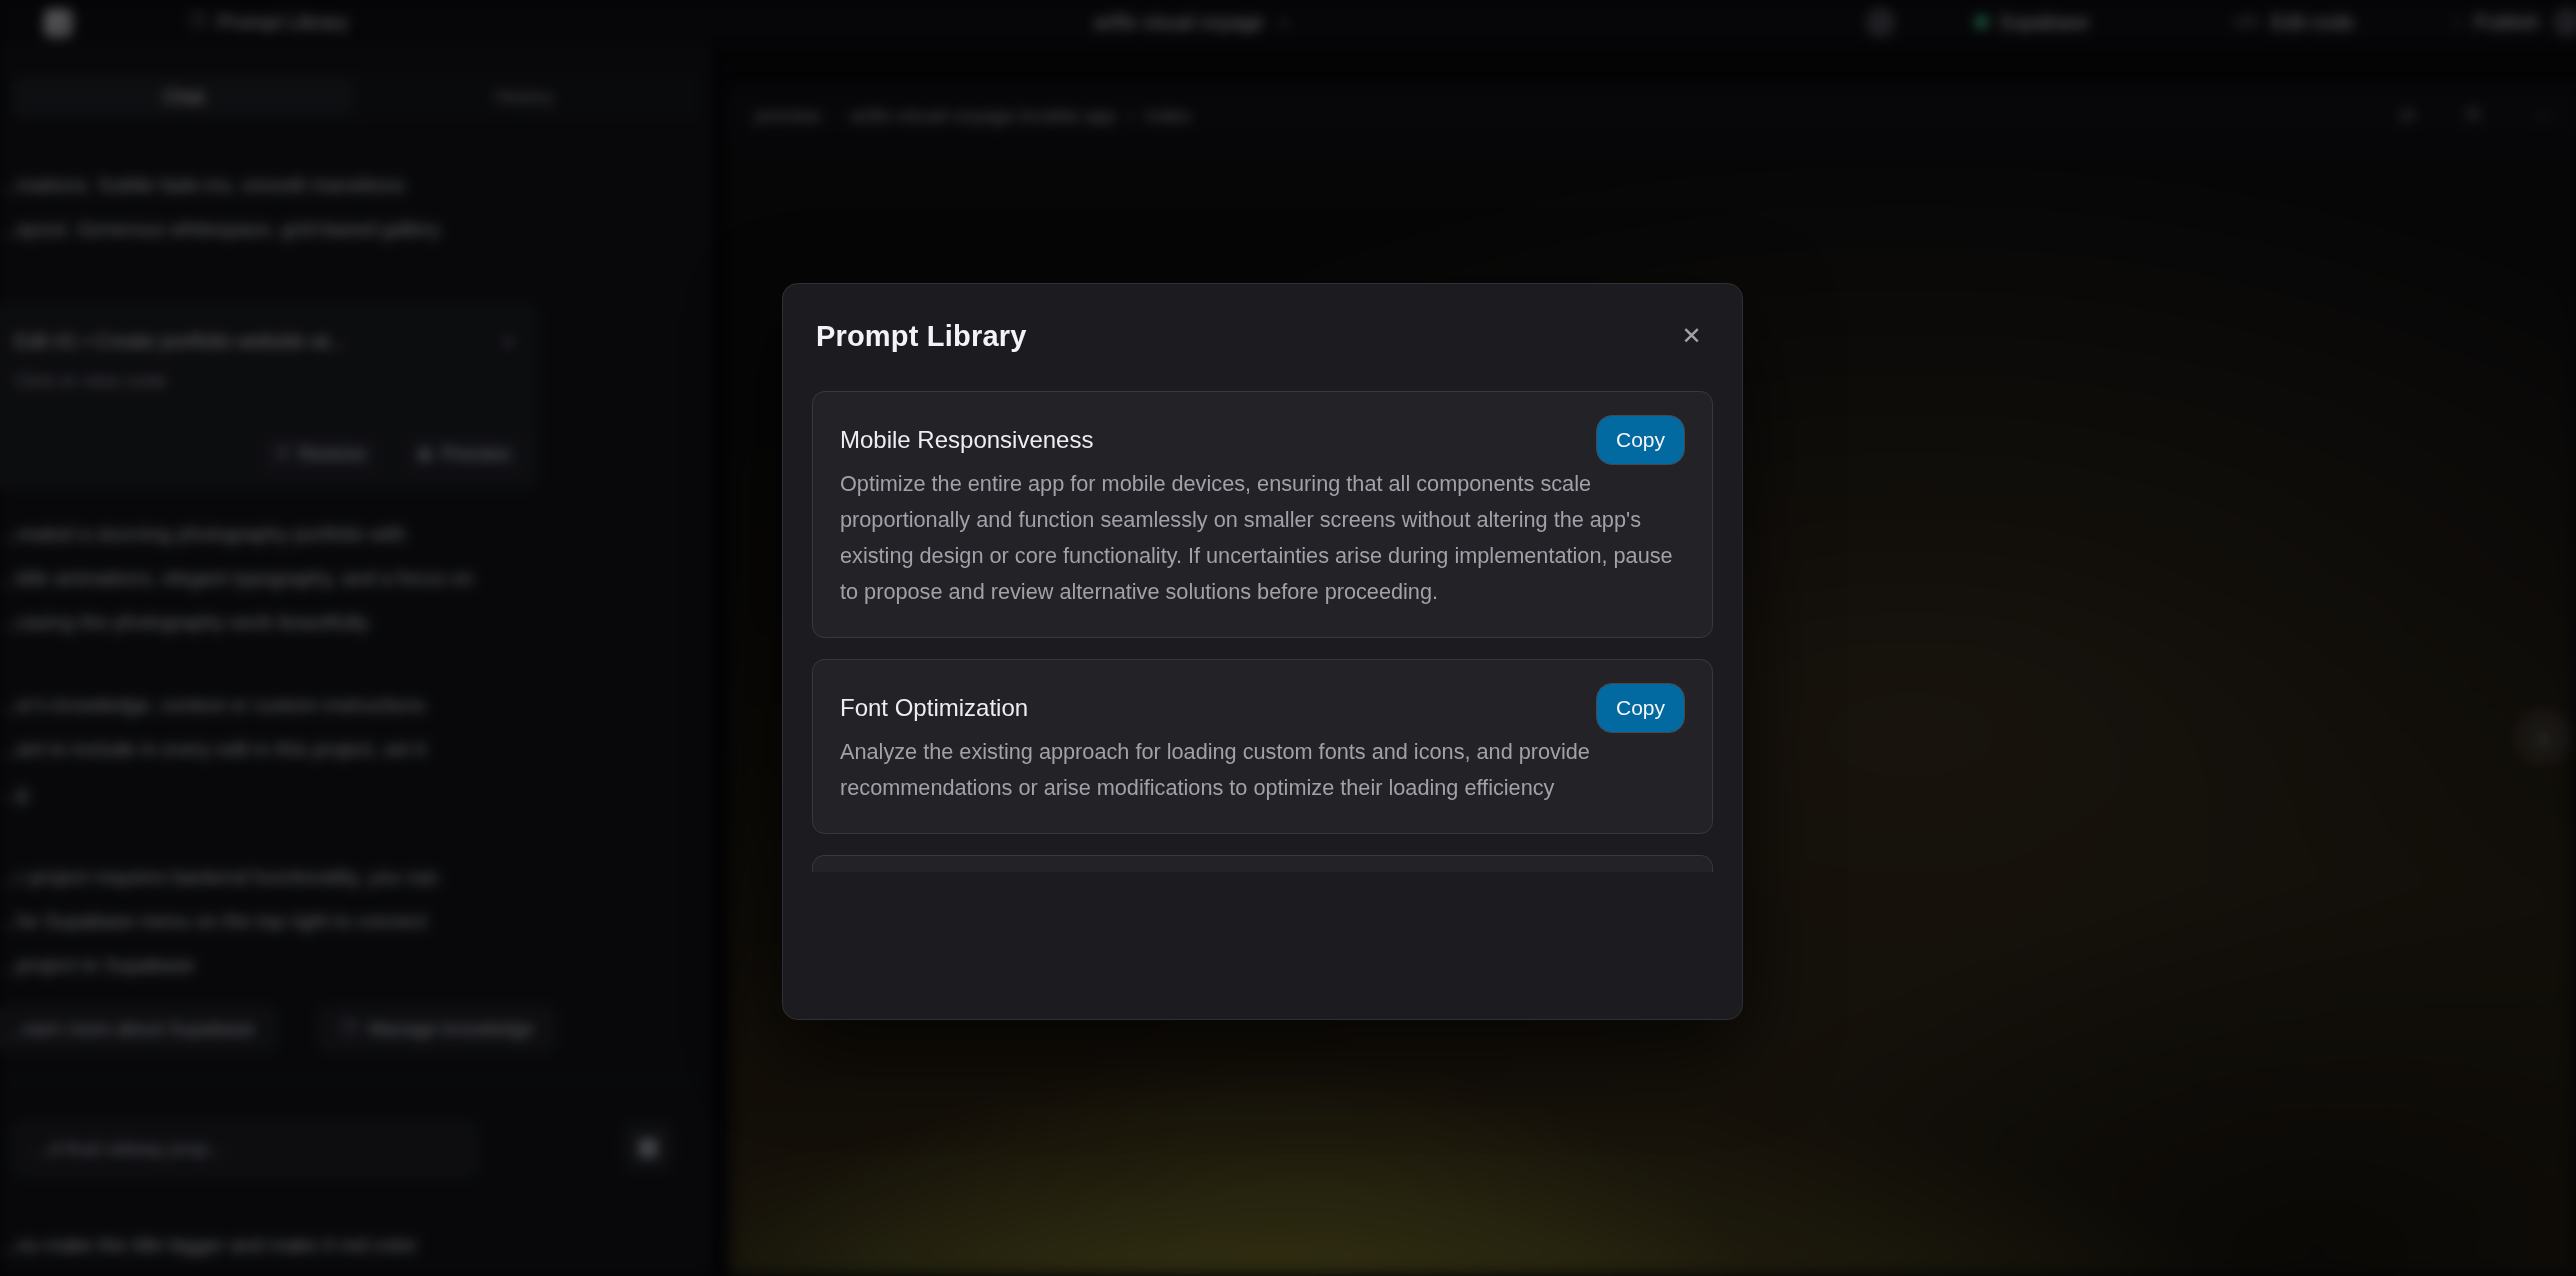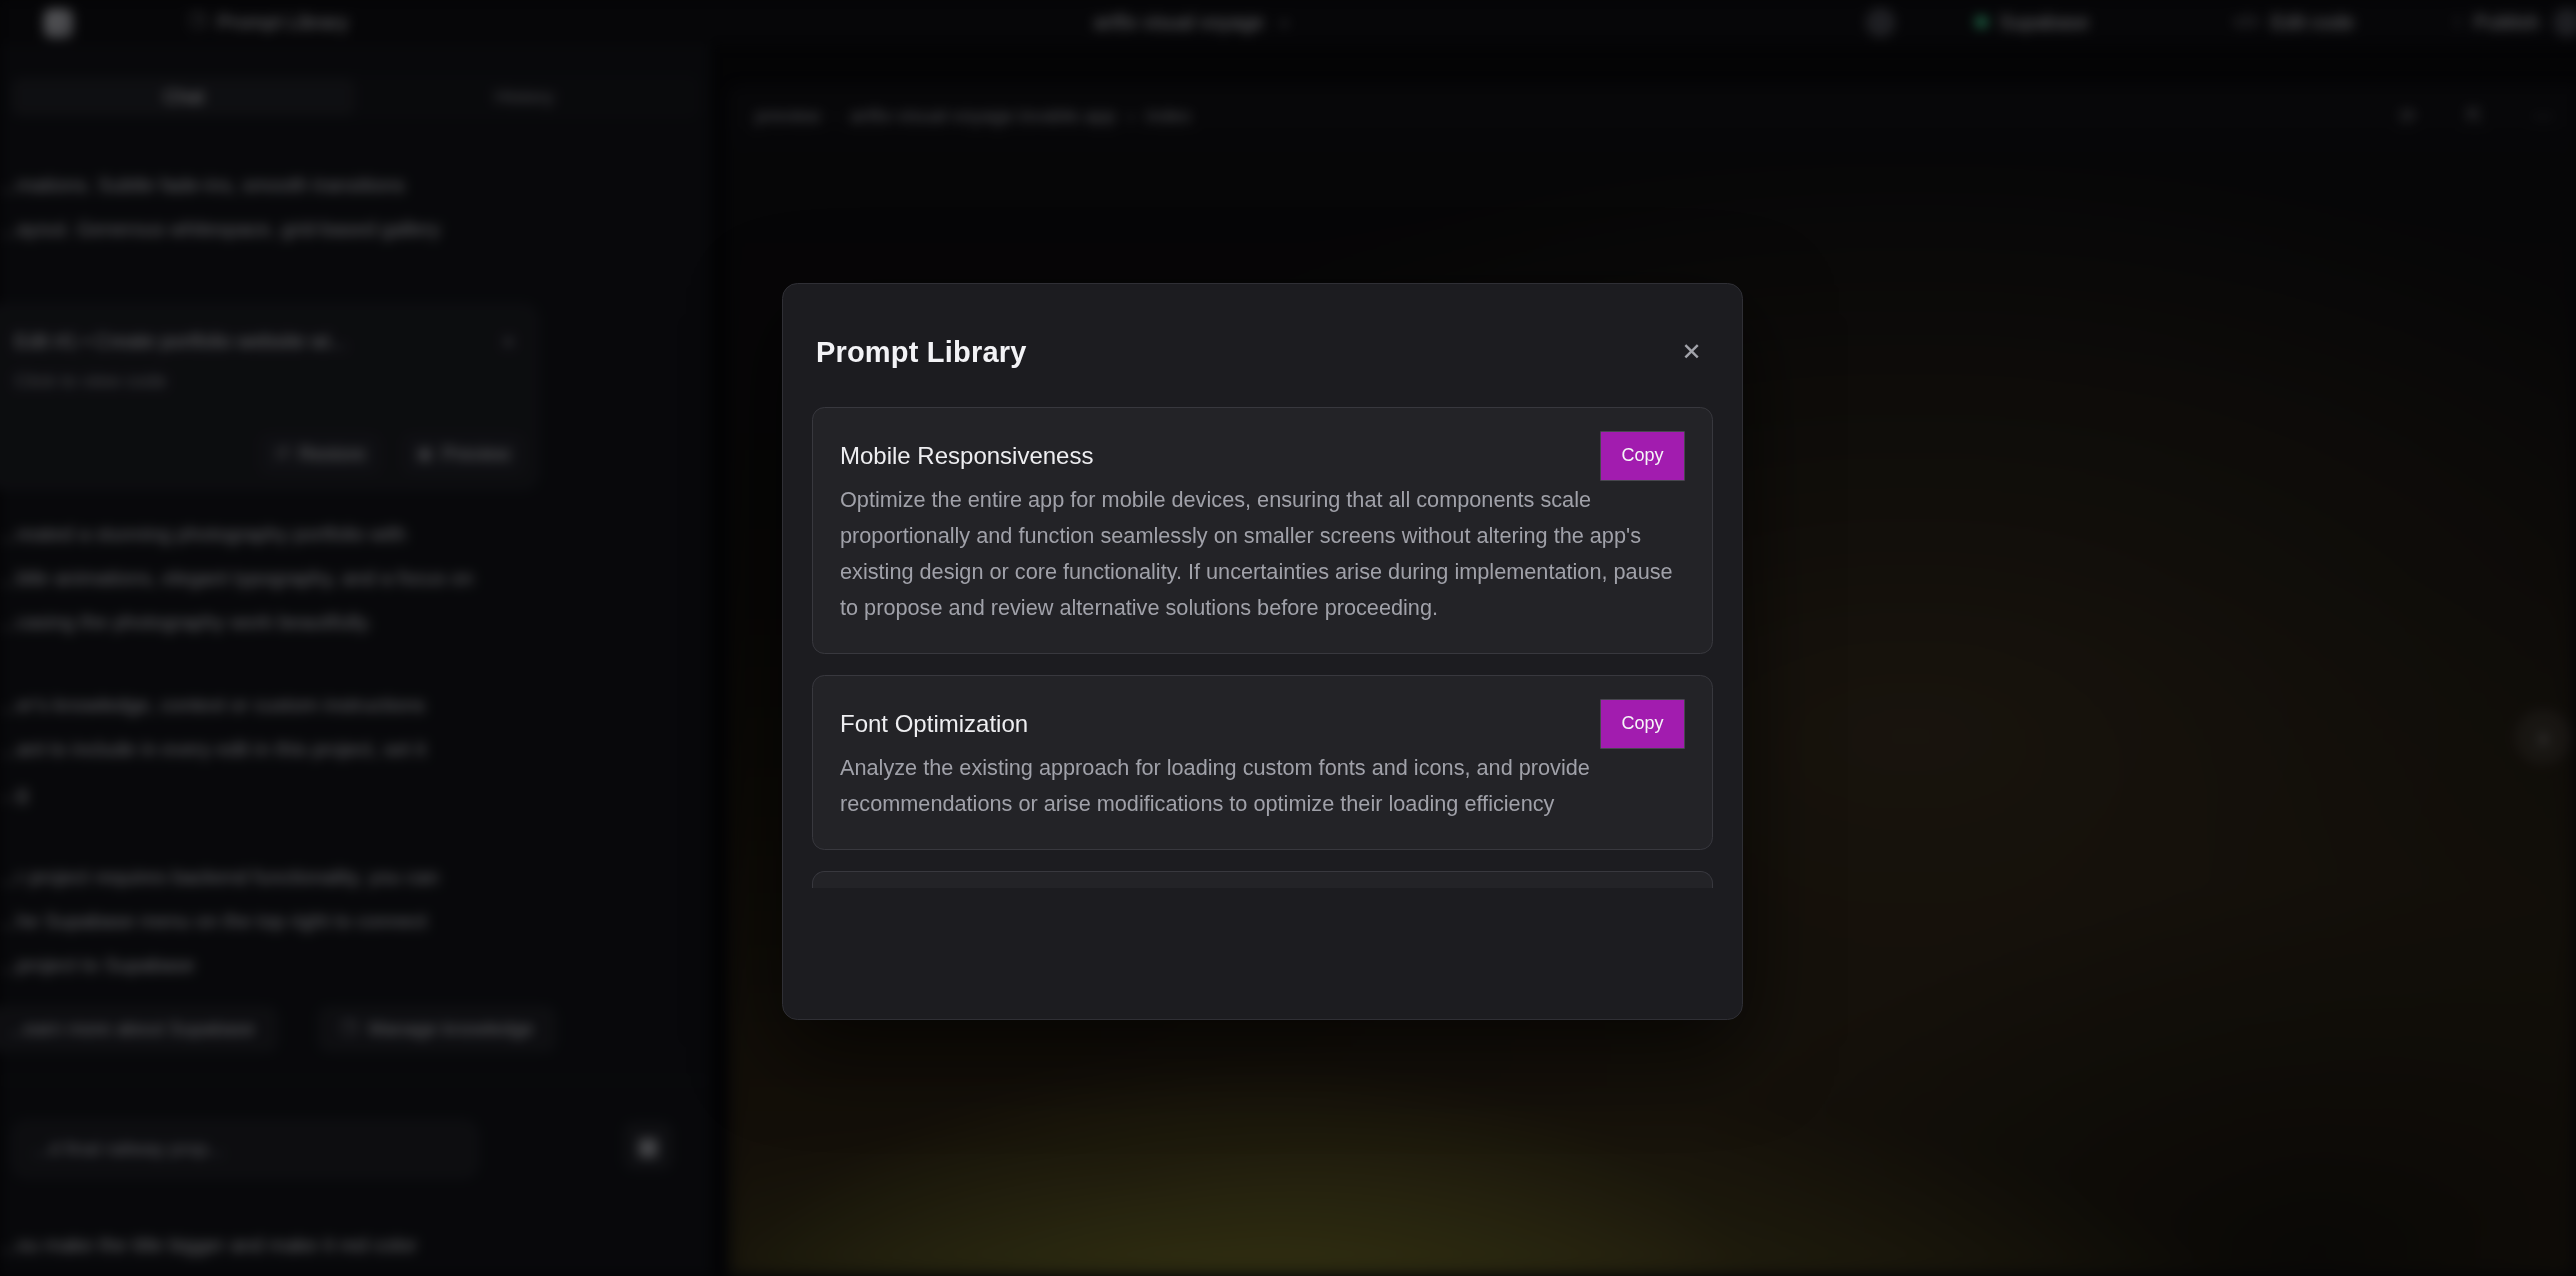--- a/index.html
+++ b/index.html
@@ -89,36 +89,36 @@
               background: rgba(210,210,215,0.10); color: rgba(225,225,228,.75); display: flex;
               align-items: center; justify-content: center; font-size: 29px; }
 
   
   .dim { position: absolute; inset: 0; background: rgba(3,4,6,0.52); }
 
   
   .modal { position: absolute; left: 782px; top: 283px; width: 961px; height: 737px; background: #1c1c20;
            border: 1px solid #2f2f35; border-radius: 15.4px; box-shadow: 0 29px 87px rgba(0,0,0,.65);
            padding: 29px 29px 0 29px; overflow: hidden; }
-  .modal-header { display: flex; align-items: center; justify-content: space-between; padding: 3.9px 1.9px 0 3.9px; margin-top: 16px; }
+  .modal-header { display: flex; align-items: center; justify-content: space-between; padding: 3.9px 1.9px 0 3.9px; }
   .modal-title { font-size: 29px; font-weight: 700; color: #f3f3f6; letter-spacing: 0.2px; }
   .modal-close { width: 39px; height: 39px; display: flex; align-items: center; justify-content: center;
                  color: #a2a3aa; font-size: 24px; border-radius: 7.7px; }
   .search-box { margin-top: 33px; width: 100%; height: 62px; background: #222227; border: 1.4px solid #3f4048;
                 border-radius: 10.6px; padding: 0 23px; font-size: 23px; color: #d6d7db;
                 font-family: "Liberation Sans", "DejaVu Sans", sans-serif; outline: none; }
   .search-box::placeholder { color: #8e8f97; }
 
   .prompt-list { margin-top: 35px; }
   .prompt-card { background: #232327; border: 1px solid #38383e; border-radius: 12.5px;
                  padding: 23px 27px 27px 27px; margin-bottom: 21px; }
   .prompt-head { display: flex; align-items: center; justify-content: space-between; }
   .prompt-title { font-size: 24px; font-weight: 500; color: #eeeef1; }
-  .copy-btn { min-width: 85px; height: 50px; padding: 0 19px; background: #a21caf; border: 1px solid #47474e;
-              border-radius: 1px; color: #f6f6f8; font-size: 18px; display: flex; align-items: center;
+  .copy-btn { min-width: 85px; height: 50px; padding: 0 19px; background: #0369a1; border: 1px solid #47474e;
+              border-radius: 16px; color: #f6f6f8; font-size: 21px; display: flex; align-items: center;
               justify-content: center; }
   .prompt-desc { margin-top: 1px; font-size: 21.7px; line-height: 36px; color: #a0a1a9; max-width: 871px; }
   .prompt-sliver { height: 17.3px; background: #232327; border: 1px solid #38383e; border-bottom: none;
                    border-radius: 12.5px 12.5px 0 0; }
 </style>
 </head>
 <body>
 
 <div class="stage">
 

